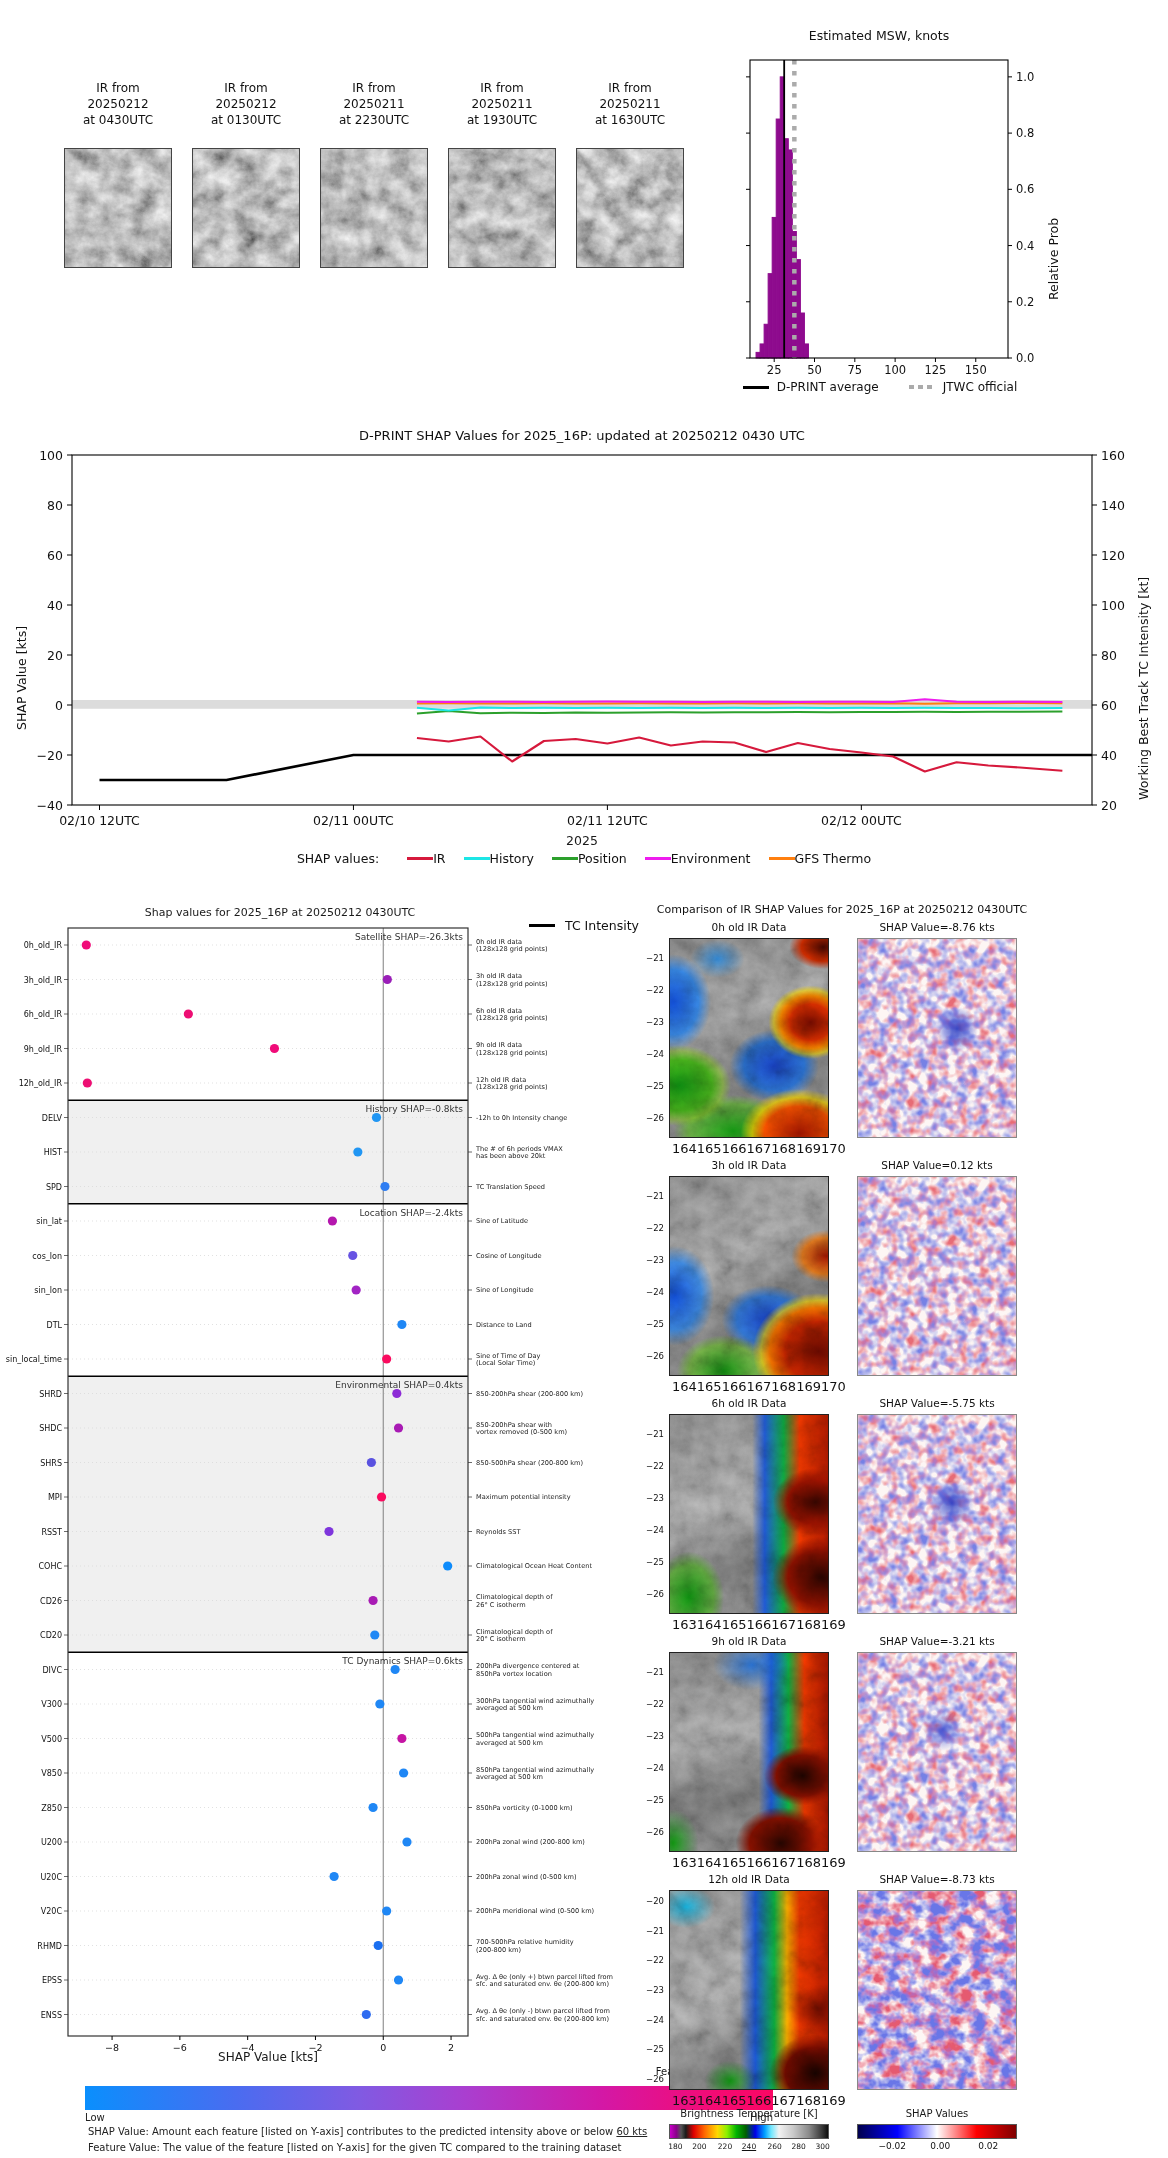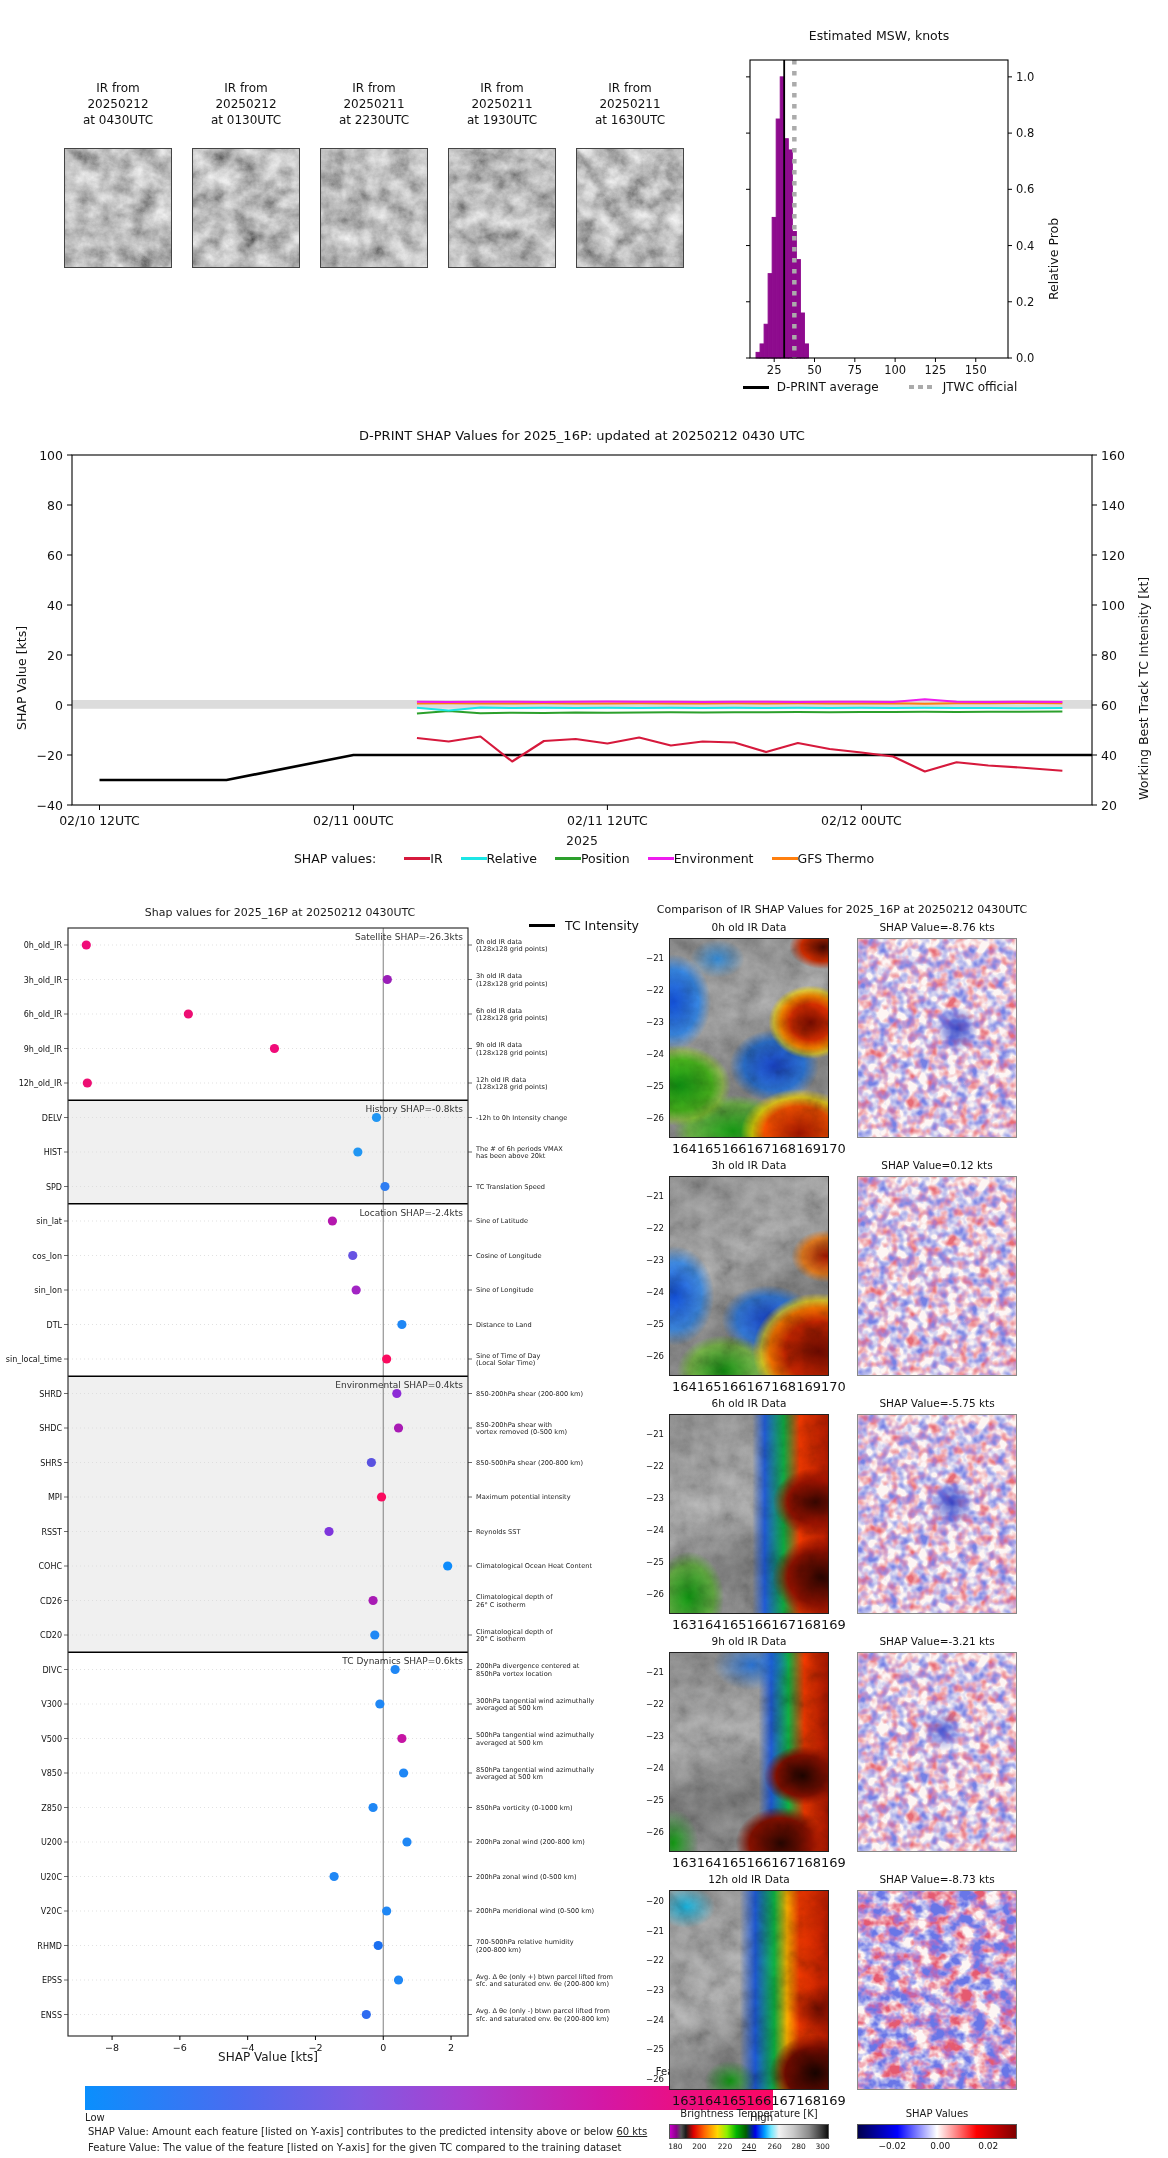--- a/index.html
+++ b/index.html
@@ -200,21 +200,21 @@
   <div class="abs ctr" style="left:182px;top:833px;width:800px;font-size:12.5px;">2025</div>
   <div class="abs legend-row" style="left:104px;top:851px;width:960px;">
     <span>SHAP values:</span>
     <span id="ts-legend-items" style="display:flex;align-items:center;">
         <span class="lg-item">
           <span class="lg-swatch" style="background: rgb(214, 25, 60);"></span>
           <span>IR</span>
         </span>
         <span class="lg-item">
           <span class="lg-swatch" style="background: rgb(28, 230, 230);"></span>
-          <span>Relative</span>
+          <span>History</span>
         </span>
         <span class="lg-item">
           <span class="lg-swatch" style="background: rgb(44, 160, 44);"></span>
           <span>Position</span>
         </span>
         <span class="lg-item">
           <span class="lg-swatch" style="background: rgb(238, 28, 238);"></span>
           <span>Environment</span>
         </span>
         <span class="lg-item">

